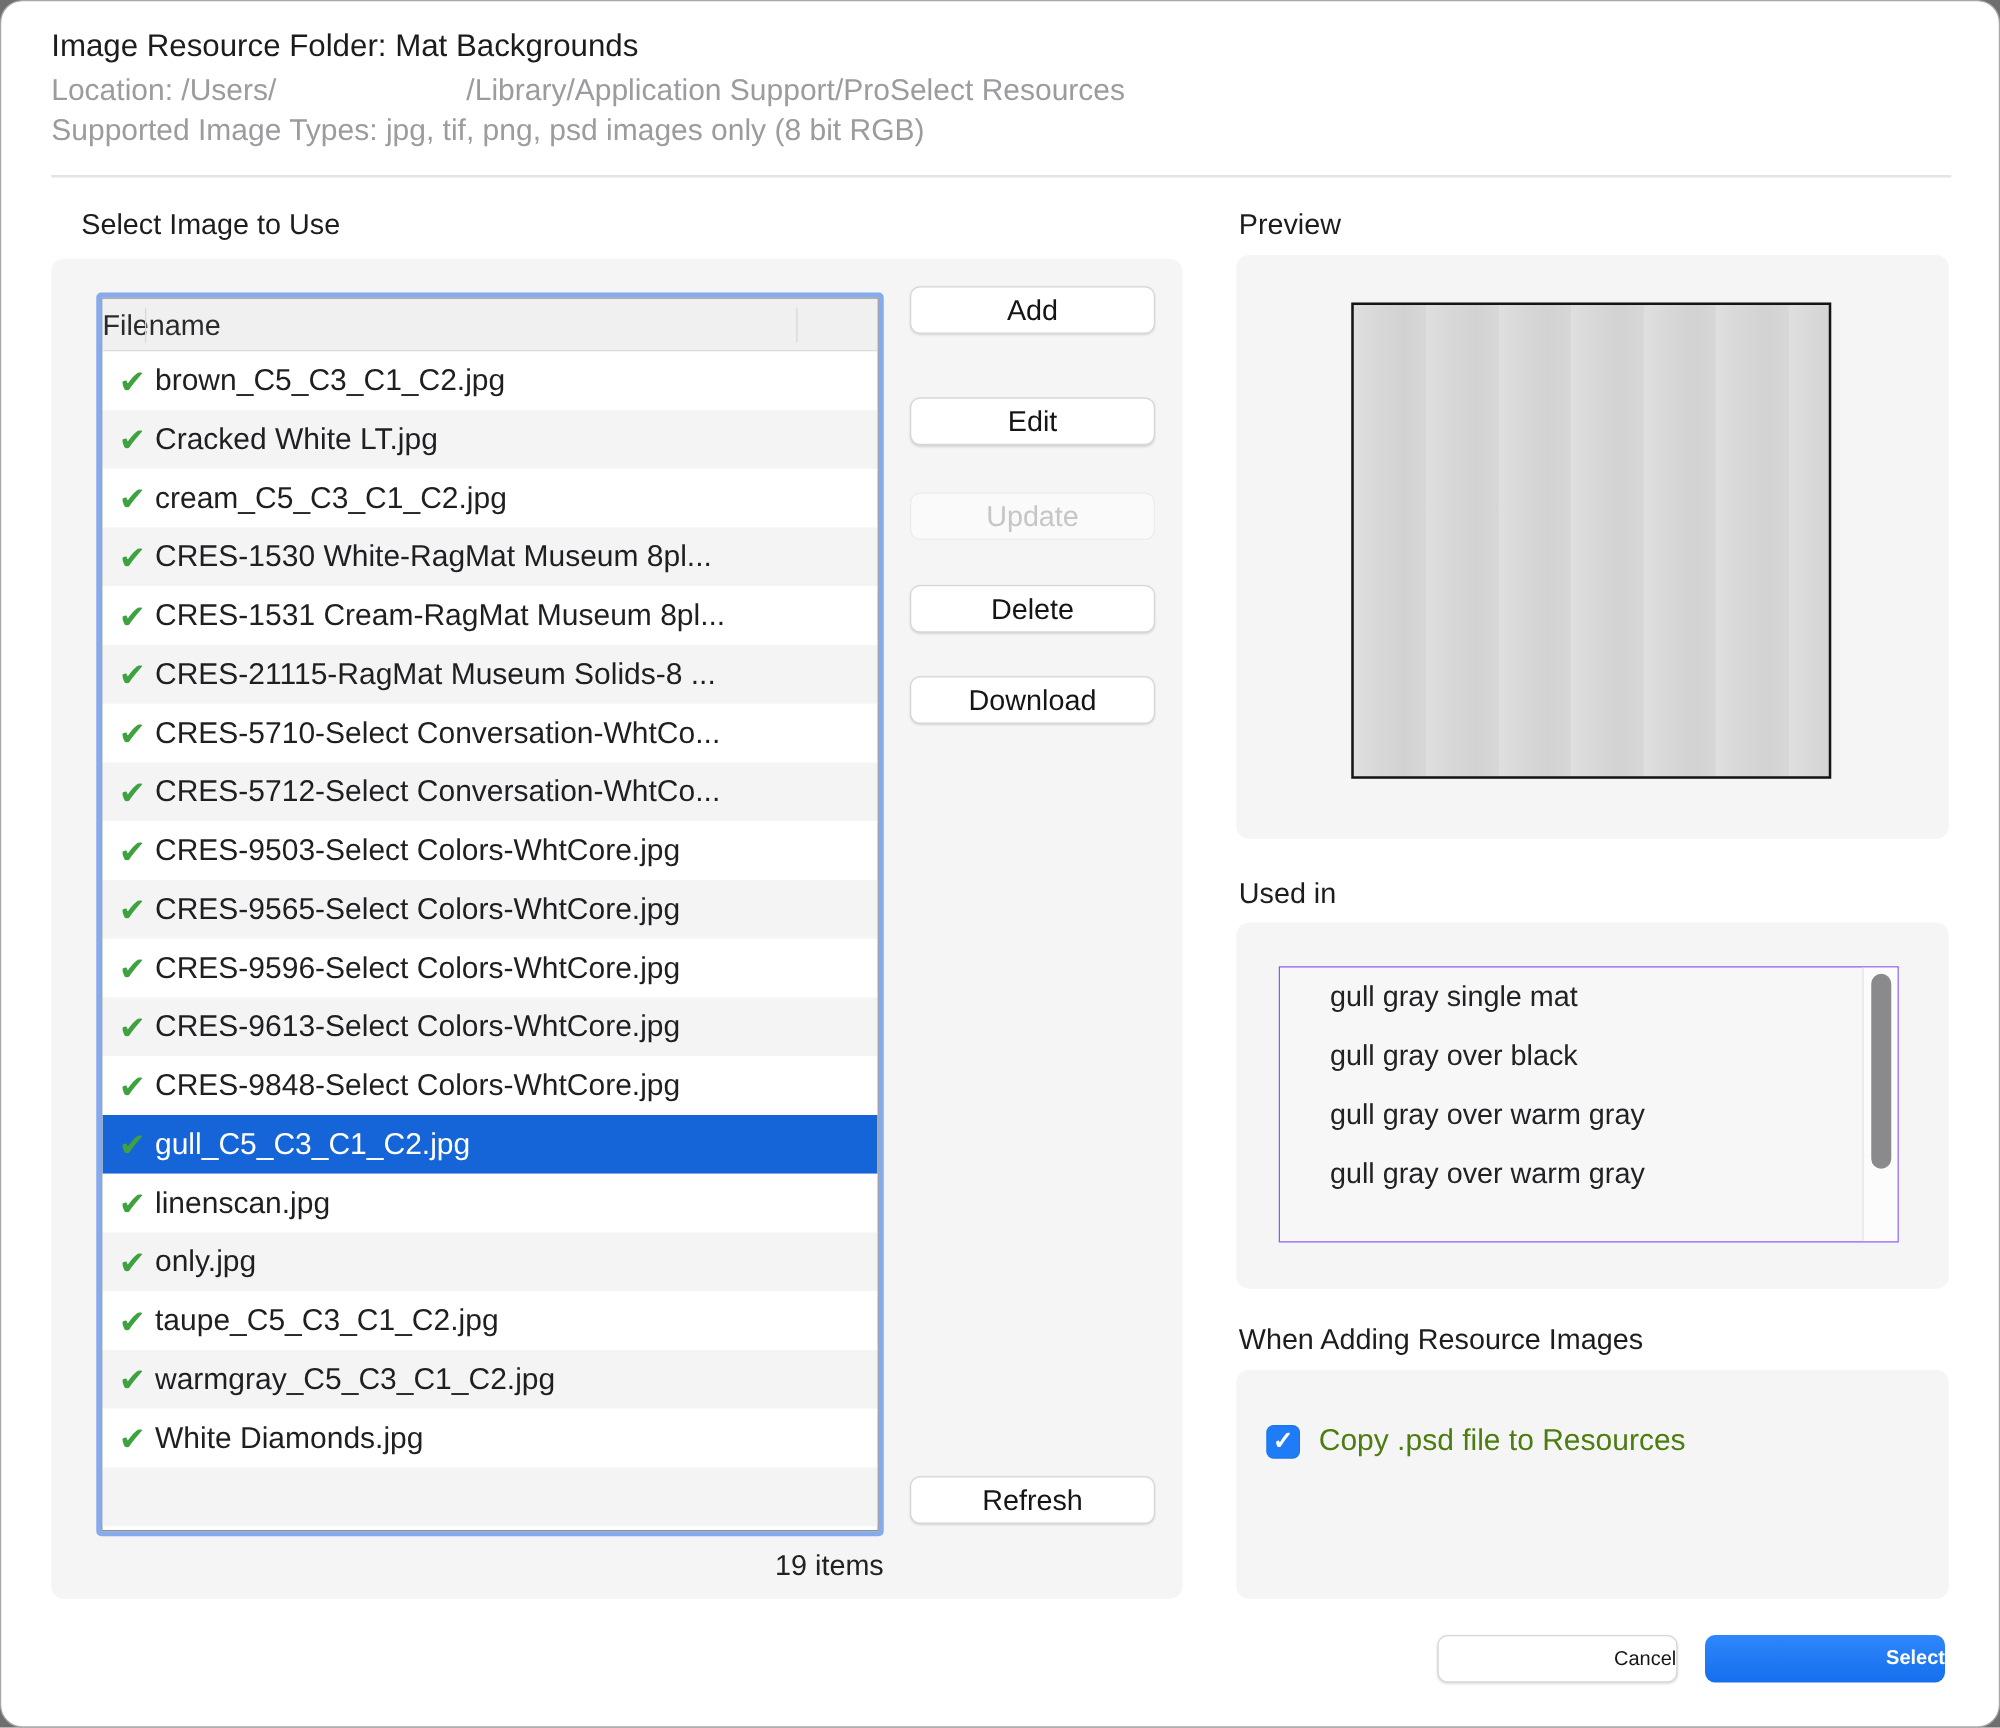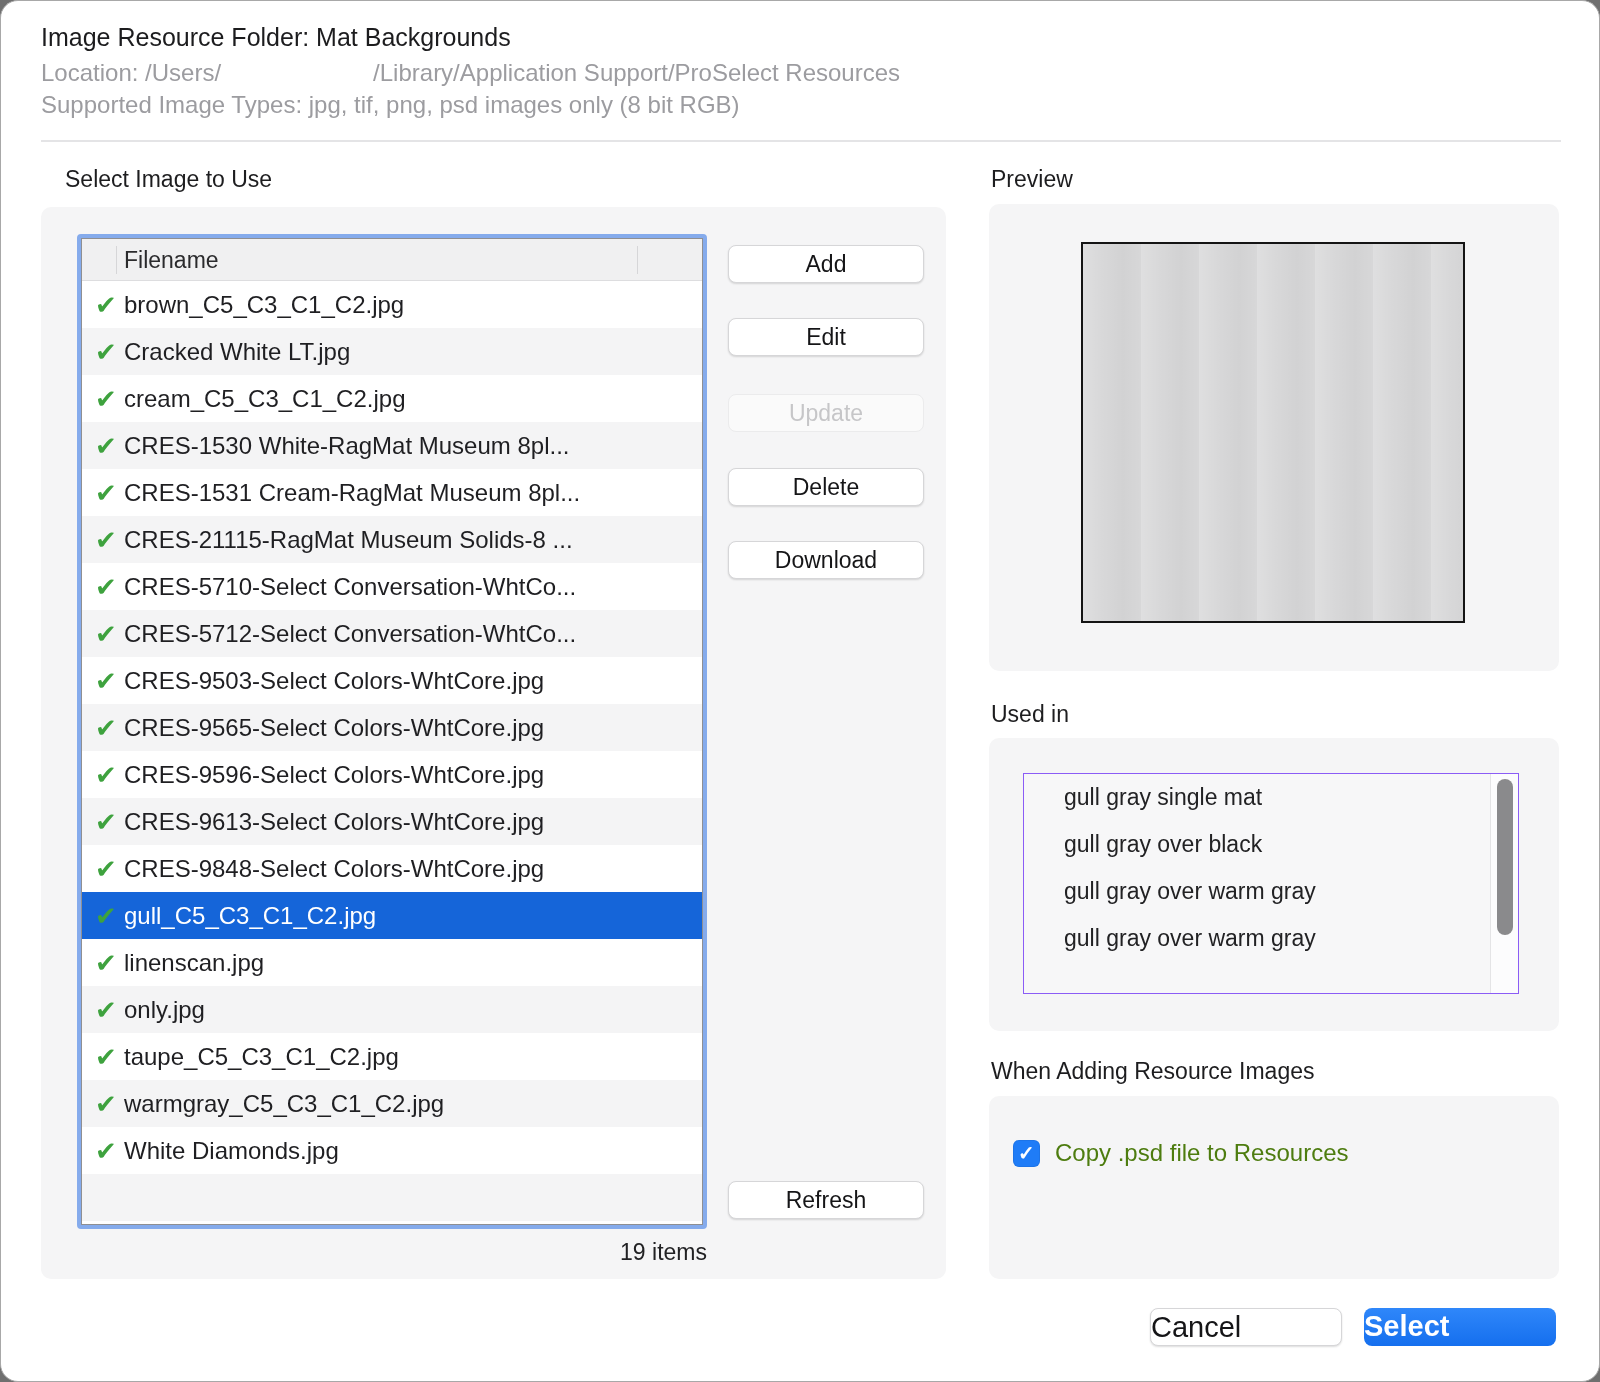--- a/index.html
+++ b/index.html
@@ -34,21 +34,21 @@
   .file-list {
     position:absolute; left:76px; top:233px; width:630px; height:995px;
     border:4px solid #85abec; border-radius:4px; background:#85abec;
   }
   .file-list-inner {
     position:absolute; left:0; top:0; width:622px; height:987px;
     border:1px solid #8f8f92; background:#ffffff; overflow:hidden;
   }
   .list-header {
     position:relative; height:42px; background:#f0f0f1; border-bottom:1px solid #dddddf;
-    font-size:23px; color:#2b2b2d; line-height:42px; padding-left:42px;
+    font-size:23px; color:#2b2b2d; line-height:42px; 
   }
   .list-header .col-div { position:absolute; top:7px; width:1px; height:28px; background:#d6d6d8; }
   .list-header .col-div.d1 { left:34px; }
   .list-header .col-div.d2 { left:555px; }
   .row {
     height:47px; display:flex; align-items:center; background:#ffffff;
     white-space:nowrap; overflow:hidden;
   }
   .row.alt { background:#f4f4f5; }
   .row.selected { background:#1565d9; }
@@ -60,21 +60,21 @@
 
   
   .btn {
     position:absolute; left:727px; width:196px; height:38px;
     background:#ffffff; border:1px solid #d6d6d8; border-radius:8px;
     box-shadow:0 1px 2px rgba(0,0,0,0.14);
     font-family:"Liberation Sans", sans-serif; font-size:23px; color:#151517;
     text-align:center; line-height:36px; cursor:default;
   }
   .btn.disabled { background:#fafafa; color:#c6c6c8; border-color:#ebebec; box-shadow:none; }
-  .btn-add{top:244px;} .btn-edit{top:317px;} .btn-update{top:393px;}
+  .btn-add{top:228px;} .btn-edit{top:317px;} .btn-update{top:393px;}
   .btn-delete{top:467px;} .btn-download{top:540px;} .btn-refresh{top:1180px;}
 
   
   .swatch {
     position:absolute; left:1080px; top:241px; width:384px; height:381px;
     background:#d7d7d8;
     background-image:repeating-linear-gradient(90deg,
       rgba(255,255,255,0.20) 0px, rgba(255,255,255,0.0) 22px,
       rgba(0,0,0,0.025) 40px, rgba(255,255,255,0.0) 58px);
     border:2px solid #141414;
@@ -100,21 +100,21 @@
   .checkbox {
     width:27px; height:27px; border-radius:6px; background:#1f7cf7;
     color:#ffffff; font-size:20px; font-weight:bold; text-align:center; line-height:27px;
     box-shadow:inset 0 0 0 1px rgba(0,0,0,0.06);
   }
   .checkbox-label { margin-left:15px; font-size:24px; color:#4d7c0f; }
 
   
   .footer-btn {
     position:absolute; top:1307px; width:192px; height:38px; border-radius:8px;
-    font-size:29px; text-align:left; line-height:37px;
+    font-size:16px; text-align:right; line-height:37px;
   }
   .btn-cancel { left:1149px; background:#ffffff; border:1px solid #d6d6d8; color:#151517;
                 box-shadow:0 1px 2px rgba(0,0,0,0.14); }
   .btn-select { left:1363px; background:linear-gradient(#2f87fa,#156fee); color:#ffffff; font-weight:600; }
 </style>
 </head>
 <body>
 
 <div class="dialog">
 

